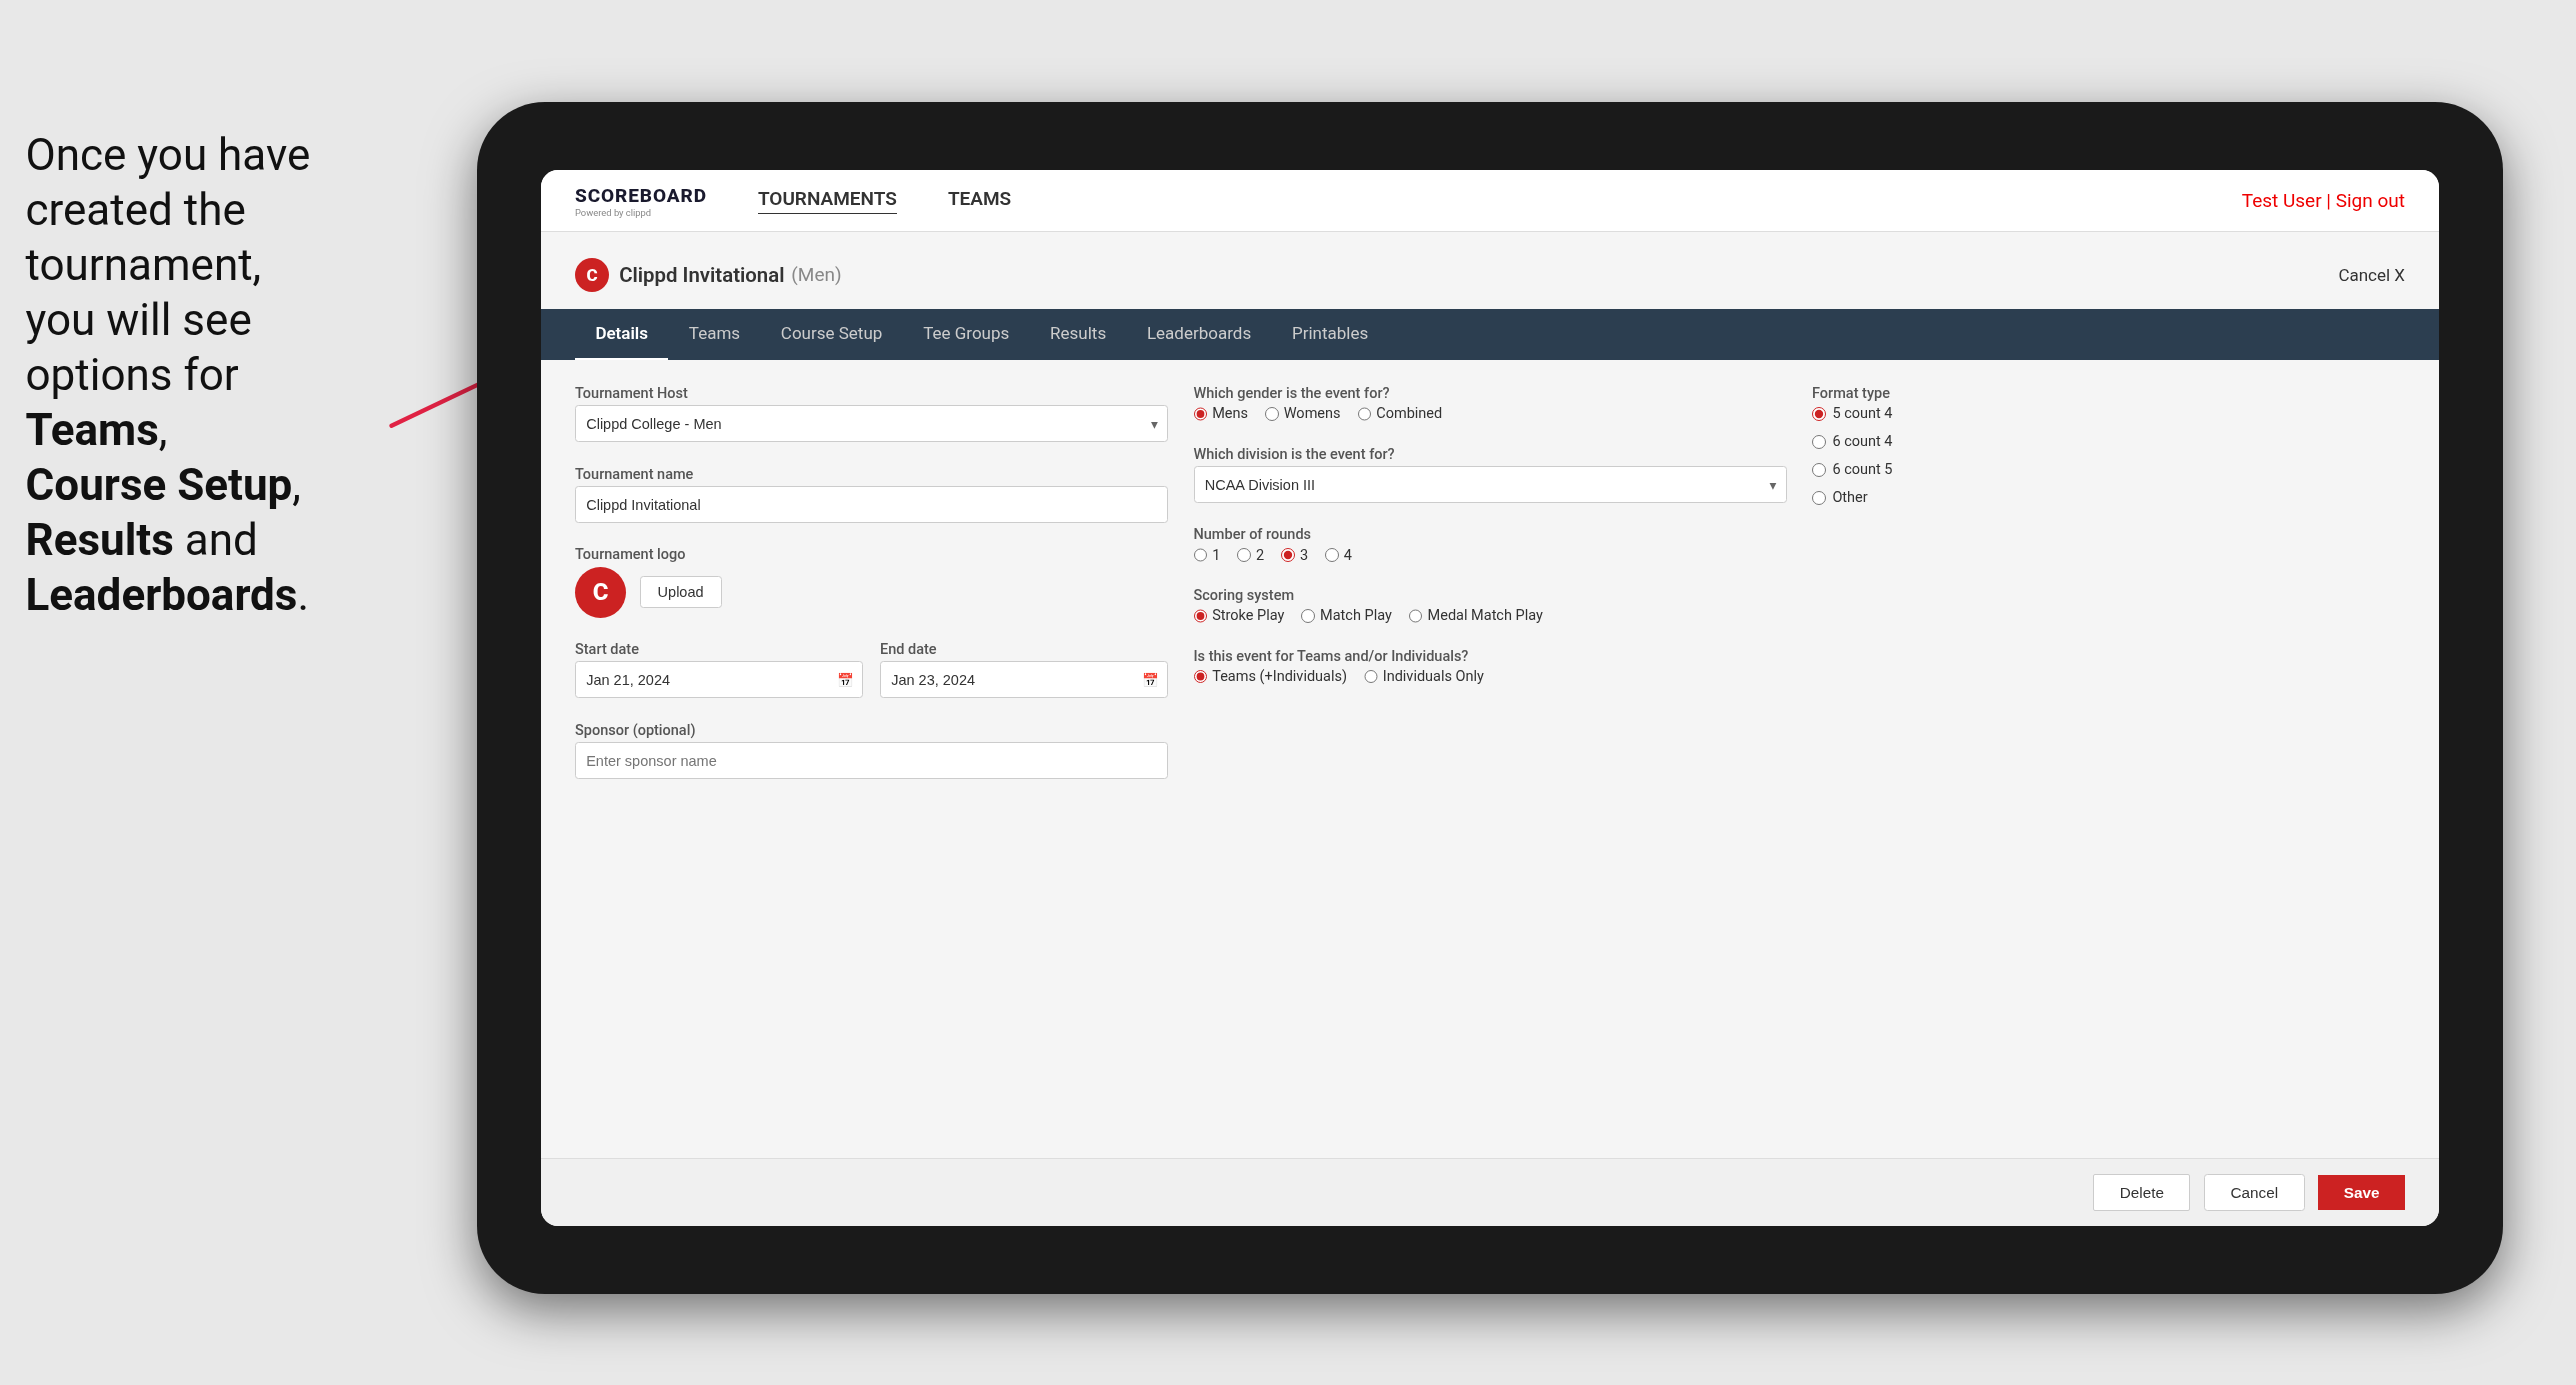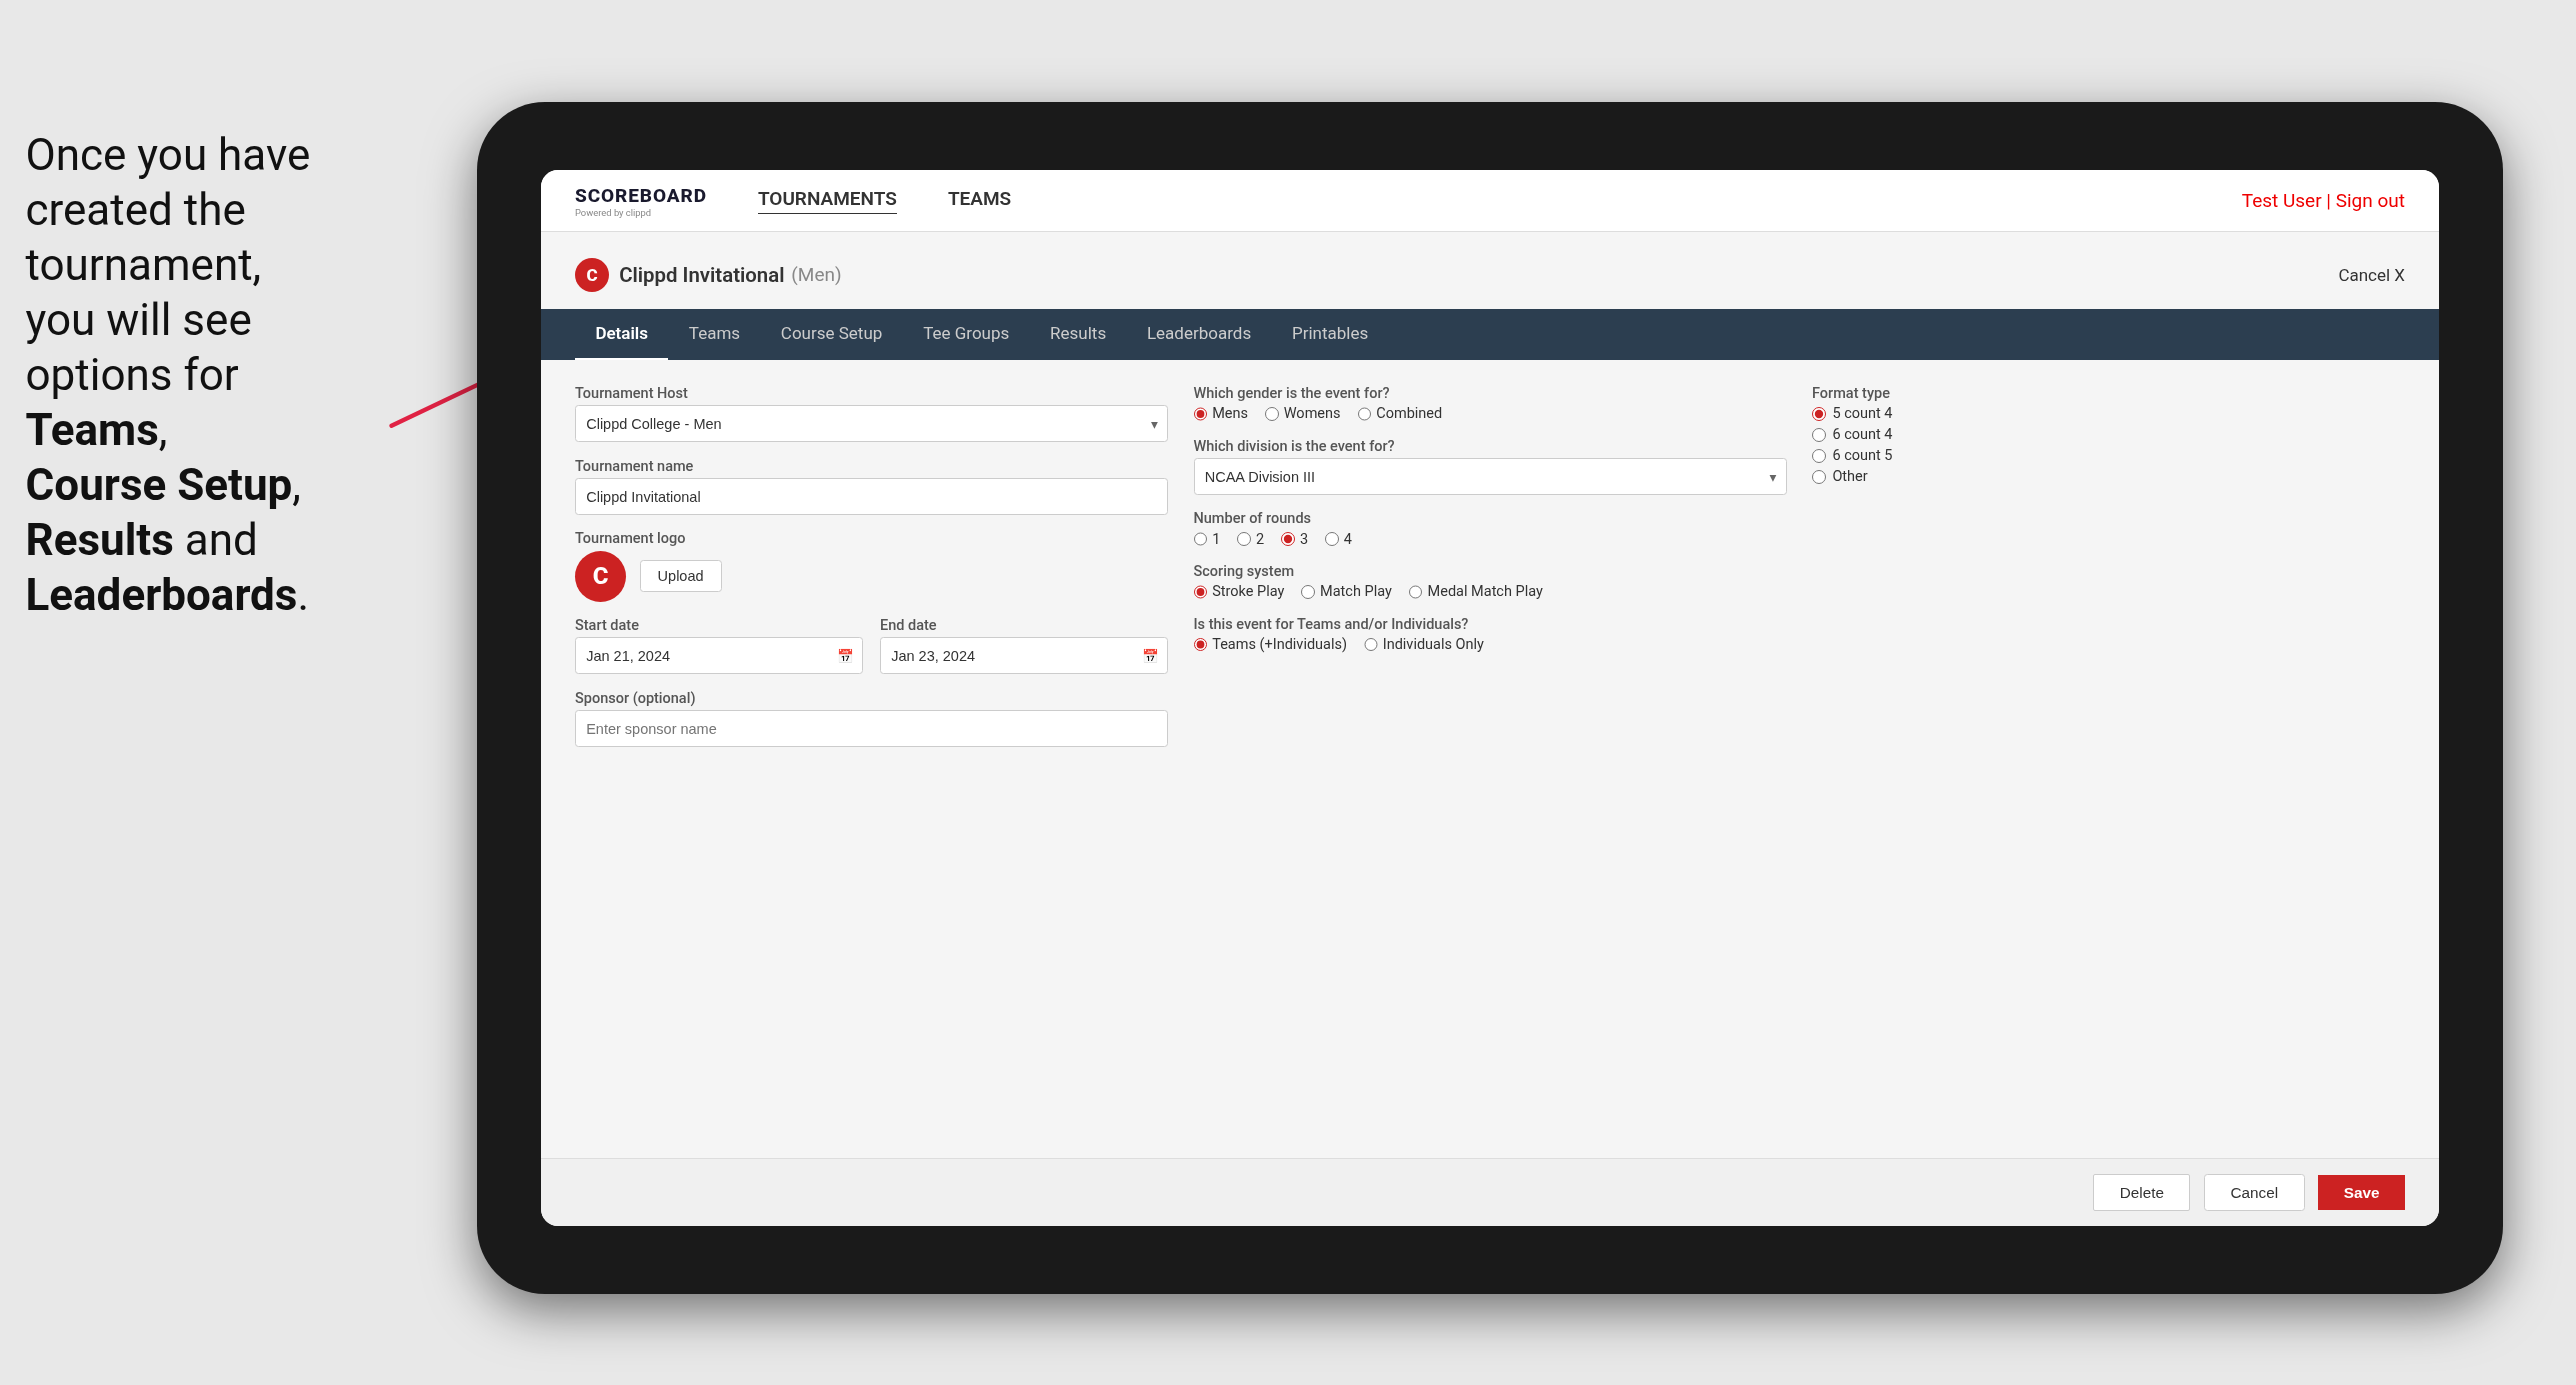--- a/index.html
+++ b/index.html
@@ -225,21 +225,21 @@
       border-radius: 3.4px;
       padding: 0 10.2px;
       font-size: 14.5px;
       background: #fff;
       color: #333;
       appearance: none;
       cursor: pointer;
     }
 
     .form-group {
-      margin-bottom: 0;
+      margin-bottom: 8px;
     }
 
     .logo-upload-area {
       display: flex;
       align-items: center;
       gap: 13.6px;
     }
     .logo-circle {
       width: 51px;
       height: 51px;
@@ -294,21 +294,21 @@
       accent-color: #cc2222;
       width: 13.6px;
       height: 13.6px;
       cursor: pointer;
     }
 
     
     .format-options {
       display: flex;
       flex-direction: column;
-      gap: 4px;
+      gap: 11px;
     }
     .format-option {
       display: flex;
       align-items: center;
       gap: 6.8px;
       font-size: 14.5px;
       color: #333;
     }
     .format-option input[type="radio"] {
       accent-color: #cc2222;

